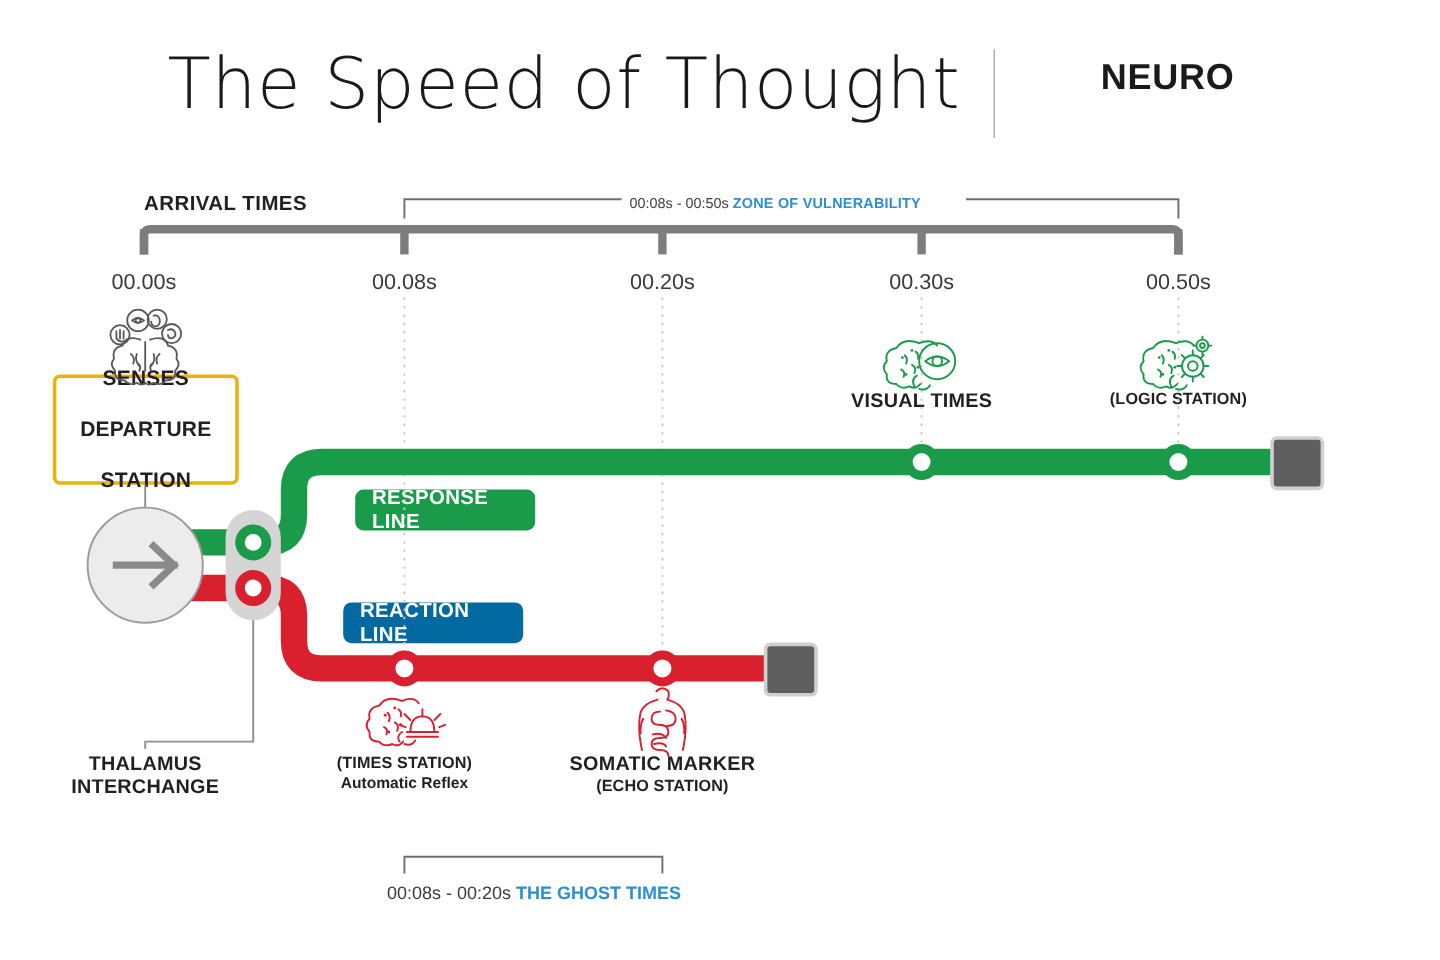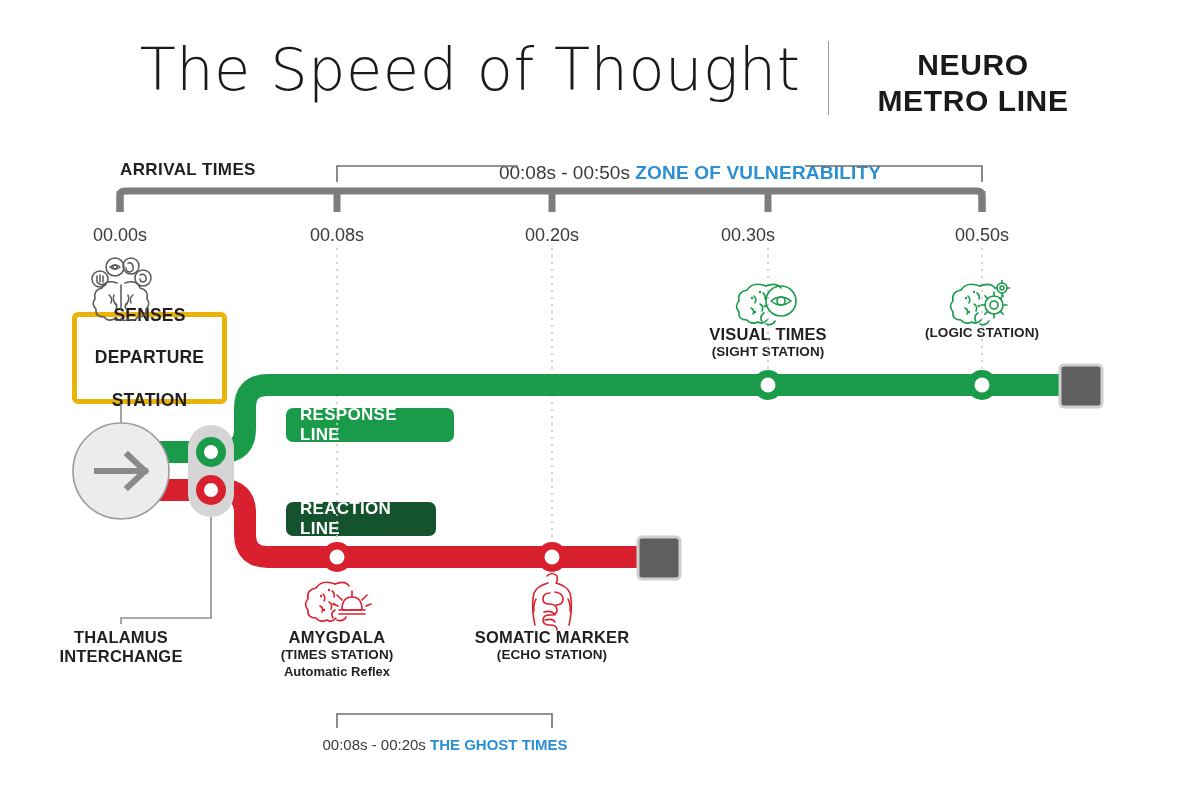--- a/index.html
+++ b/index.html
@@ -72,24 +72,24 @@
     left: 120px;
     top: 160px;
     font-weight: bold;
     font-size: 17px;
     letter-spacing: 0.4px;
     color: #231f20;
   }
   .zone-caption {
     position: absolute;
     top: 162px;
-    left: 460px;
+    left: 416px;
     width: 460px;
     text-align: center;
-    font-size: 19px;
+    font-size: 12px;
     color: #3a3a3a;
     white-space: nowrap;
   }
   .zone-caption .accent {
     font-weight: bold;
     letter-spacing: 0.2px;
   }
   .tick-label {
     position: absolute;
     top: 225px;
@@ -130,28 +130,27 @@
     margin-top: 1px;
   }
 
   
   .departure-box {
     position: absolute;
     left: 44px;
     top: 312px;
     width: 155px;
     height: 92px;
-    border: 5px solid #eab308;
+    border: 3px solid #eab308;
     border-radius: 6px;
     background: #ffffff;
     display: flex;
     align-items: center;
     justify-content: center;
     box-sizing: border-box;
-    margin-left: 28px;
   }
   .departure-box span {
     display: block;
     text-align: center;
     font-weight: bold;
     font-size: 17.5px;
     line-height: 1.22;
     letter-spacing: 0.2px;
     color: #231f20;
   }
@@ -164,21 +163,21 @@
     font-weight: bold;
     font-size: 17px;
     letter-spacing: 0.3px;
     display: flex;
     align-items: center;
     justify-content: center;
     height: 34px;
     box-sizing: border-box;
     padding: 0 14px;
   }
-  #badge-response { left: 286px; top: 408px; width: 168px; }
+  #badge-response { left: 296px; top: 408px; width: 150px; }
   #badge-reaction { left: 286px; top: 502px; width: 150px; }
 
   
   .ghost-caption {
     position: absolute;
     top: 736px;
     left: 215px;
     width: 460px;
     text-align: center;
     font-size: 15px;
@@ -201,63 +200,60 @@
 </head>
 <body>
 
 <div id="stage">
 
   <div class="header">
     <div class="title">The Speed of Thought</div>
     <div class="title-divider"></div>
     <div class="brand">
       <span>NEURO</span><br>
-      <span>METRO LINE</span>
     </div>
   </div>
 
   <div class="arrival-label">ARRIVAL TIMES</div>
 
   <div class="zone-caption">
     <span>00:08s - 00:50s </span><span class="accent" style="color: rgb(43, 143, 212);">ZONE OF VULNERABILITY</span>
   </div>
 
   <div class="ghost-caption">
     <span>00:08s - 00:20s </span><span class="accent" style="color: rgb(43, 143, 212);">THE GHOST TIMES</span>
   </div>
 
   <div id="tick-labels">
       <div class="tick-label" style="left: 120px;">00.00s</div>
       <div class="tick-label" style="left: 337px;">00.08s</div>
       <div class="tick-label" style="left: 552px;">00.20s</div>
-      <div class="tick-label" style="left: 748px;">00.30s</div>
+      <div class="tick-label" style="left: 768px;">00.30s</div>
       <div class="tick-label" style="left: 982px;">00.50s</div>
     </div>
 
   <div class="departure-box">
     <span>
       <span>SENSES</span><br>
       <span>DEPARTURE</span><br>
       <span>STATION</span>
     </span>
   </div>
 
   <div class="line-badge" id="badge-response" style="background: rgb(25, 155, 74);">RESPONSE LINE</div>
-  <div class="line-badge" id="badge-reaction" style="background: #14532d;">REACTION LINE</div>
+  <div class="line-badge" id="badge-reaction" style="background: #0369a1;">REACTION LINE</div>
 
   <div id="station-labels">
       <div class="station-label" style="left: 768px; top: 325px;">
         <span class="s-name">VISUAL TIMES</span>
-        <span class="s-sub">(SIGHT STATION)</span>
       </div>
       <div class="station-label" style="left: 982px; top: 325px;">
         <span class="s-sub">(LOGIC STATION)</span>
       </div>
       <div class="station-label" style="left: 337px; top: 628px;">
-        <span class="s-name">AMYGDALA</span>
         <span class="s-sub">(TIMES STATION)</span>
         <span class="s-note">Automatic Reflex</span>
       </div>
       <div class="station-label" style="left: 552px; top: 628px;">
         <span class="s-name">SOMATIC MARKER</span>
         <span class="s-sub">(ECHO STATION)</span>
       </div>
     </div>
 
   <div class="station-label" id="thalamus-label" style="left:121px; top:628px;">

